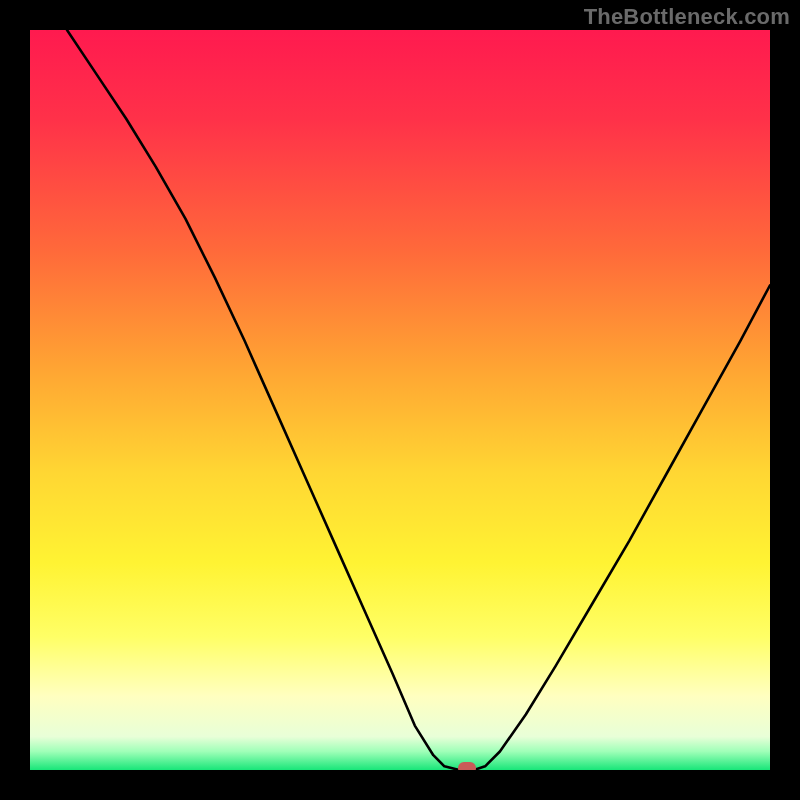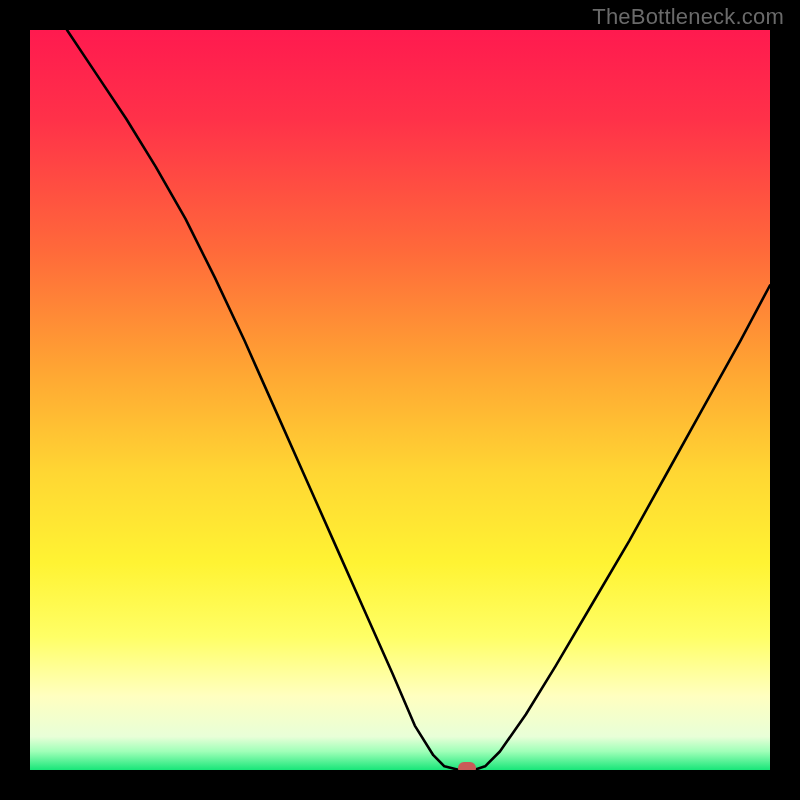--- a/index.html
+++ b/index.html
@@ -18,24 +18,24 @@
     height: 740px;
     overflow: hidden;
   }
   .gradient {
     position: absolute;
     left: 0; top: 0; width: 100%; height: 100%;
   }
   .watermark {
     position: absolute;
     top: 4px;
-    right: 16px;
+    right: 10px;
     font-family: Arial, Helvetica, sans-serif;
     font-size: 22px;
-    font-weight: 400;
+    font-weight: 700;
     color: #6a6a6a;
     letter-spacing: 0.2px;
   }
   svg.curve {
     position: absolute;
     left: 0; top: 0;
     width: 100%;
     height: 100%;
   }
   .minpoint {

